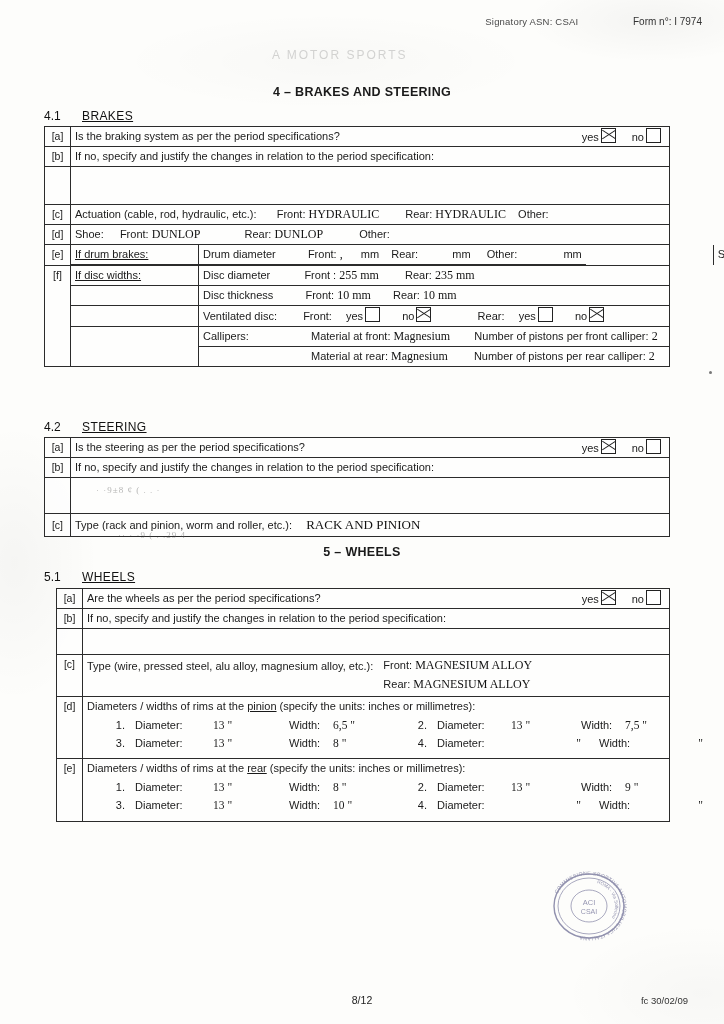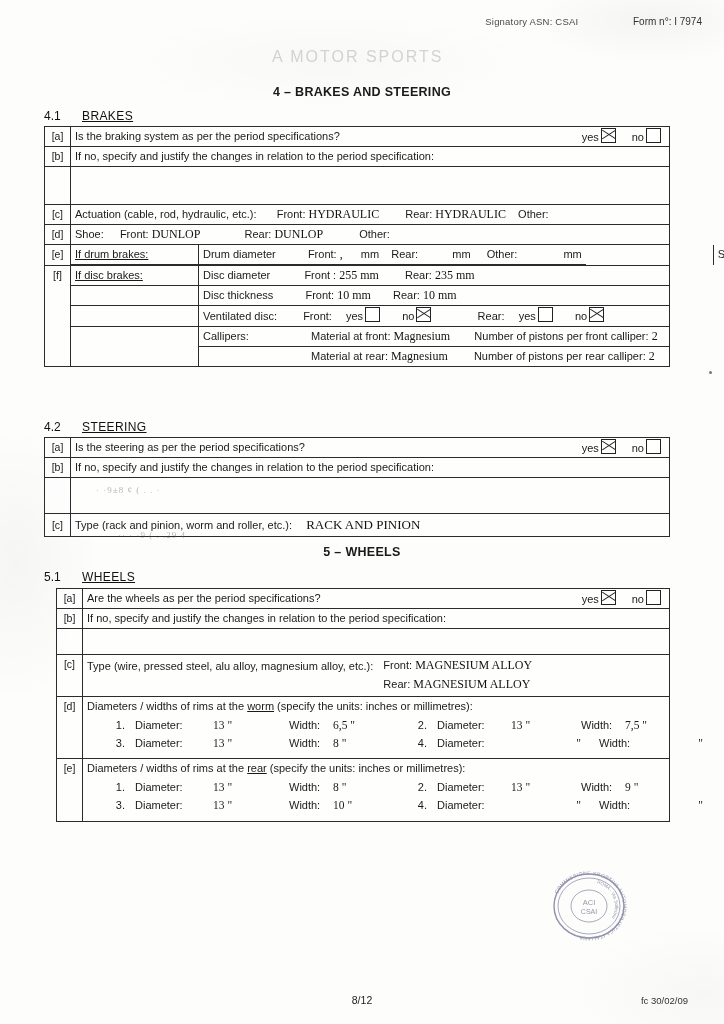--- a/index.html
+++ b/index.html
@@ -49,21 +49,21 @@
   }
   .hdr-right .form {
     display: inline-block;
     font-size: 10px;
     color: #333;
   }
   .ghost-text {
     position: absolute;
     top: 48px;
     left: 272px;
-    font-size: 16px;
+    font-size: 12px;
     color: rgba(120,120,120,0.30);
     letter-spacing: 2px;
   }
 
   .sec-title {
     position: absolute;
     width: 100%;
     text-align: center;
     font-weight: bold;
     font-size: 12.5px;
@@ -321,21 +321,21 @@
           </div>
         </div>
       </div>
     </div>
 
     <div class="row">
       <div class="cell c-idx">[f]</div>
       <div class="grow" style="display:flex; flex-direction:column;">
 
         <div class="subrow" style="border-bottom:1px solid #2b2b2b;">
-          <div class="cell lab-col ul">If disc brakes:</div>
+          <div class="cell lab-col ul">If disc widths:</div>
           <div class="cell grow">
             <span>Disc diameter</span>
             <span style="display:inline-block;width:28px"></span>
             <span>Front :</span>
             <span class="ans">255 mm</span>
             <span style="display:inline-block;width:20px"></span>
             <span>Rear:</span>
             <span class="ans">235 mm</span>
           </div>
         </div>
@@ -478,21 +478,21 @@
             </div>
           </div>
         </div>
       </div>
     </div>
 
     <div class="row" style="min-height:62px;">
       <div class="cell c-idx">[d]</div>
       <div class="cell grow">
         <div>
-          <span>Diameters / widths of rims at the </span><span class="ul">worm</span><span> (specify the units: inches or millimetres):</span>
+          <span>Diameters / widths of rims at the </span><span class="ul">pinion</span><span> (specify the units: inches or millimetres):</span>
         </div>
         <div style="display:flex; margin-top:2px;">
           <div style="width:38px; text-align:right; padding-right:10px;">1.</div>
           <div style="width:78px;">Diameter:</div>
           <div class="ans-sm" style="width:76px;">13 "</div>
           <div style="width:44px;">Width:</div>
           <div class="ans-sm" style="width:60px;">6,5 "</div>
           <div style="width:34px; text-align:right; padding-right:10px;">2.</div>
           <div style="width:74px;">Diameter:</div>
           <div class="ans-sm" style="width:70px;">13 "</div>

